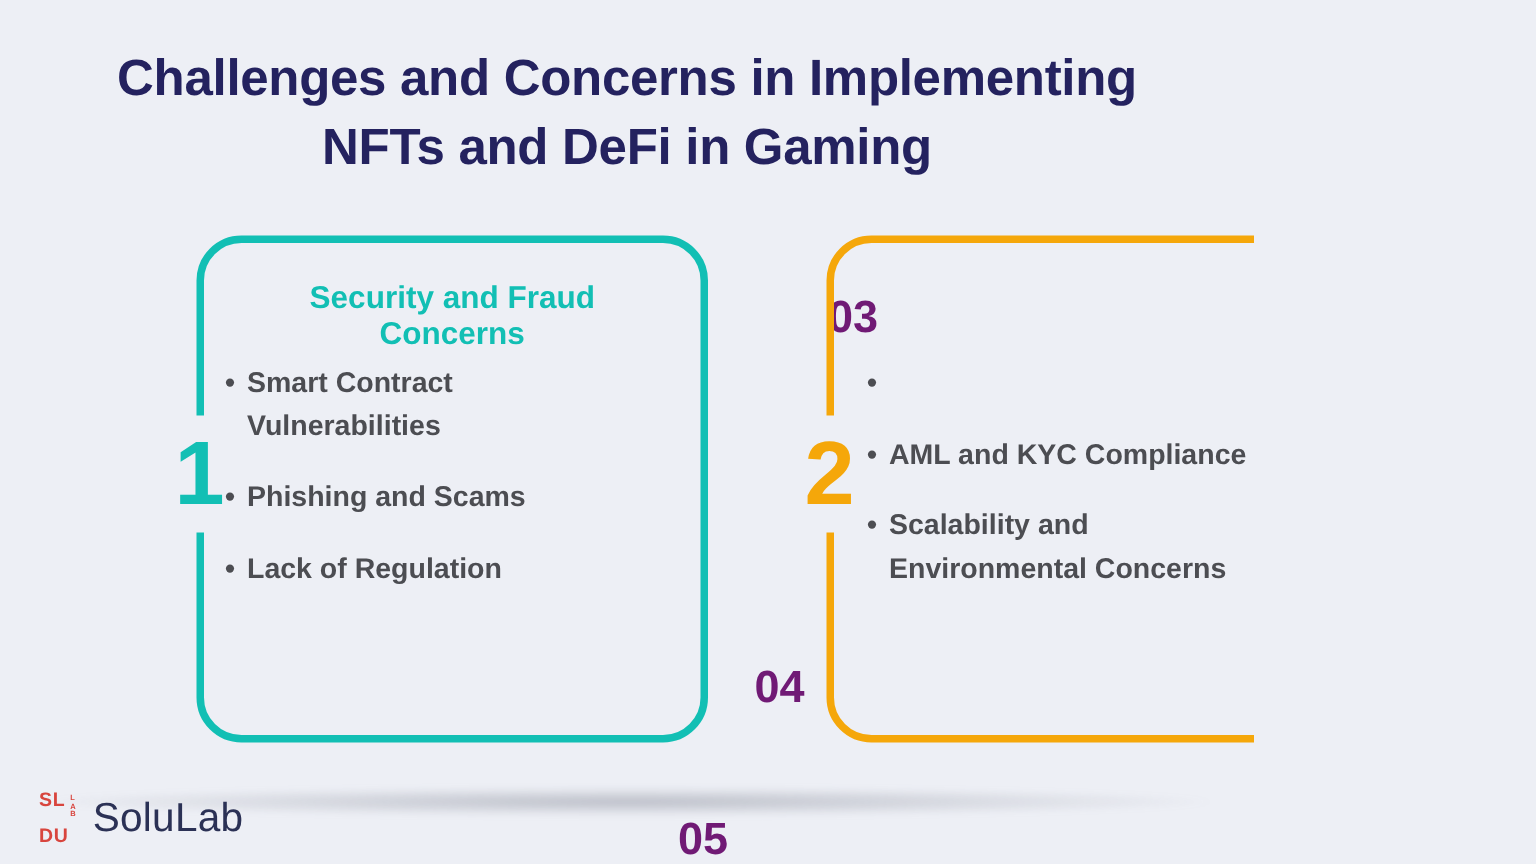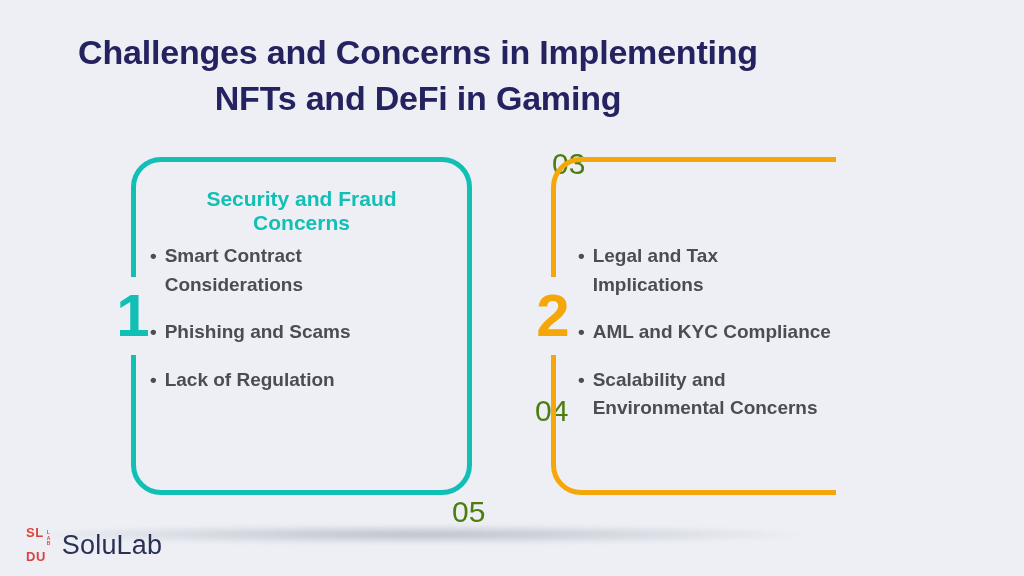--- a/index.html
+++ b/index.html
@@ -12,25 +12,25 @@
   
   .title {
     position:absolute; top:30px; left:0; width:100%; margin:0;
     text-align:center; font-size:34px; font-weight:bold;
     color:#24225F; line-height:1.35; white-space:pre-line; letter-spacing:-0.2px;
     z-index:1;
   }
 
   
   .watermark {
-    position:absolute; font-size:30px; font-weight:normal;
-    color:#4d7c0f; z-index:0; line-height:1;
+    position:absolute; font-size:30px; font-weight:bold;
+    color:#701a75; z-index:0; line-height:1;margin-top:48px;
   }
   .wm-03 { left:552px; top:149px; }
-  .wm-04 { left:535px; top:396px; }
+  .wm-04 { left:503px; top:396px; }
   .wm-05 { left:452px; top:497px; }
 
   
   .card {
     position:absolute; top:157px; height:338px;
     border-radius:30px; box-sizing:border-box; z-index:1;
   }
   .card-teal   { left:131px; width:341px; border:5px solid #12BFB4; }
   .card-orange { left:551px; width:337px; border:5px solid #F5A70A; }
 
@@ -106,39 +106,37 @@
   <div class="watermark wm-04">04</div>
   <div class="watermark wm-05">05</div>
 
   <section class="card card-teal">
     <h2 class="card-title">Security and Fraud
 Concerns</h2>
     <ul class="bullets">
       <li>
         <span class="marker">•</span>
         <span class="bullet-text">Smart Contract
-Considerations</span>
+Vulnerabilities</span>
       </li>
       <li>
         <span class="marker">•</span>
         <span class="bullet-text">Phishing and Scams</span>
       </li>
       <li>
         <span class="marker">•</span>
         <span class="bullet-text">Lack of Regulation</span>
       </li>
     </ul>
   </section>
 
   <section class="card card-orange">
     <ul class="bullets">
       <li>
         <span class="marker">•</span>
-        <span class="bullet-text">Legal and Tax
-Implications</span>
       </li>
       <li>
         <span class="marker">•</span>
         <span class="bullet-text">AML and KYC Compliance</span>
       </li>
       <li>
         <span class="marker">•</span>
         <span class="bullet-text">Scalability and
 Environmental Concerns</span>
       </li>

